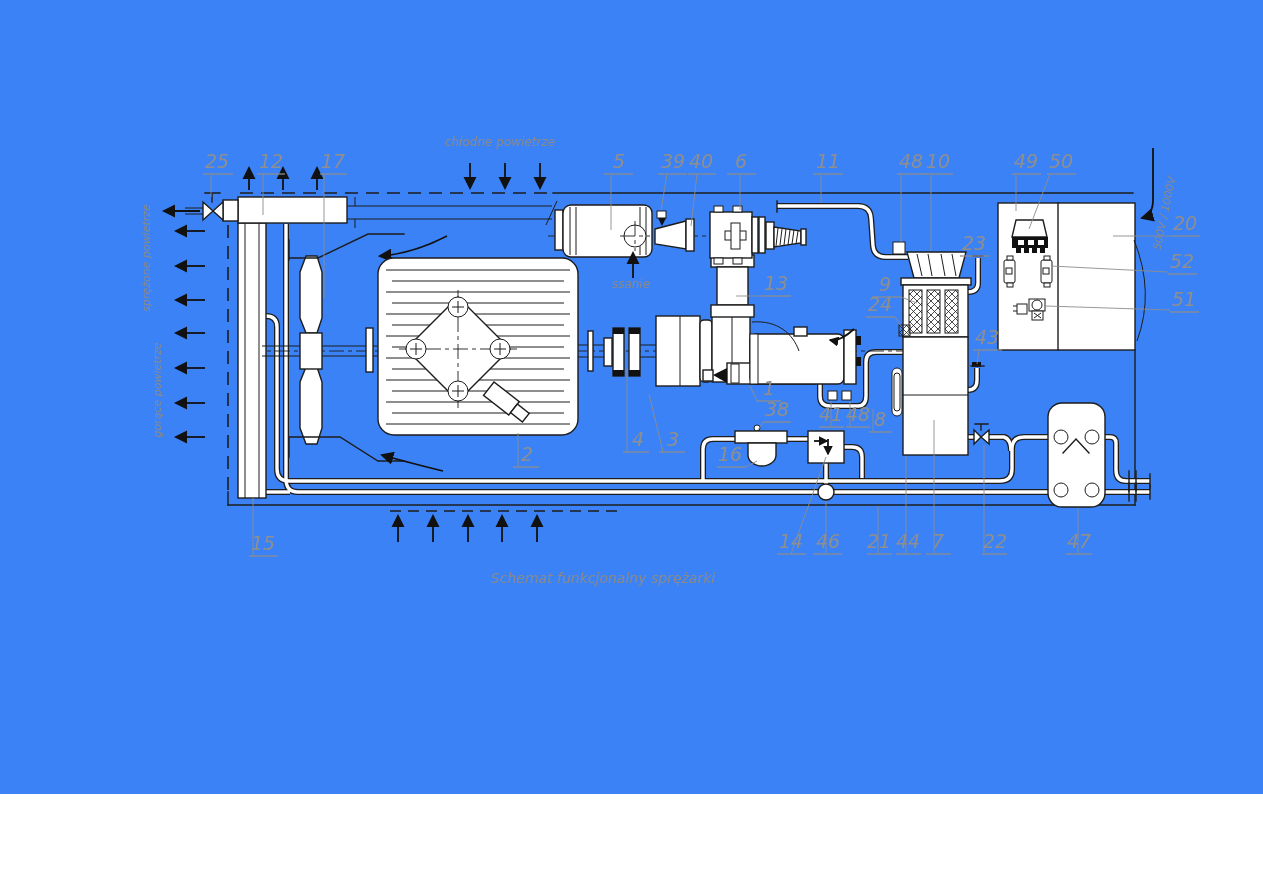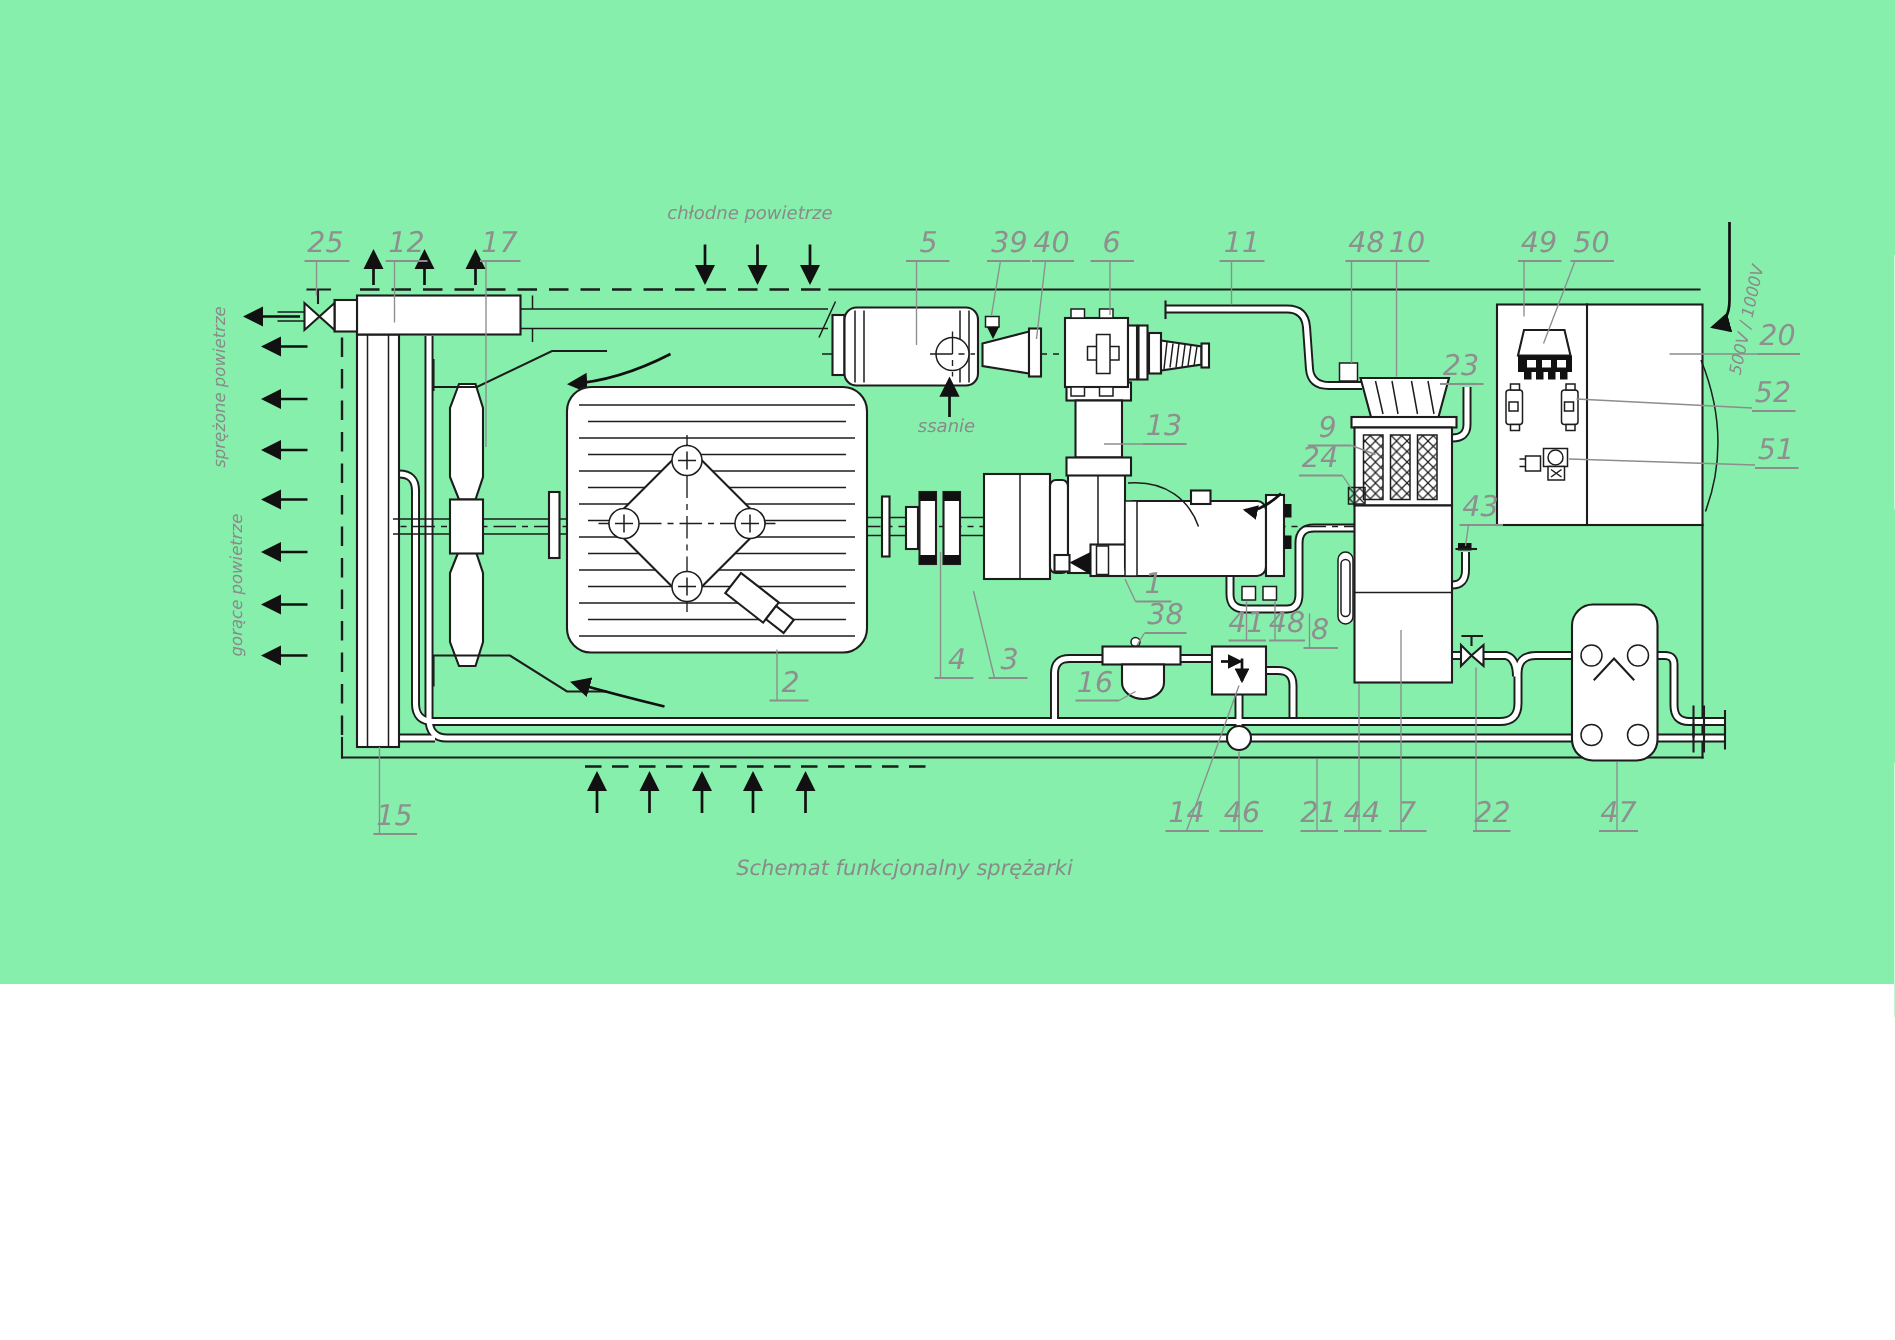--- a/index.html
+++ b/index.html
@@ -1,16 +1,16 @@
 <!DOCTYPE html>
 <html><head>
 <meta charset="utf-8">
 <style>
   html,body{margin:0;padding:0;background:#ffffff;}
-  #page{position:relative;width:1263px;height:656px;background:#86efac;overflow:hidden;}
+  #page{position:relative;width:1263px;height:794px;background:#3b82f6;overflow:hidden;}
   svg{position:absolute;top:0;left:0;}
   .ln{stroke:#1d1d1d;stroke-width:1.4;fill:none;stroke-linecap:square;}
   .tn{stroke:#1d1d1d;stroke-width:1;fill:none;}
   .wh{fill:#ffffff;stroke:#1d1d1d;stroke-width:1.4;}
   .whn{fill:#ffffff;stroke:#1d1d1d;stroke-width:1;}
   .blk{fill:#111111;stroke:none;}
   .dash{stroke:#1d1d1d;stroke-width:1.6;fill:none;stroke-dasharray:13 8;}
   .dashb{stroke:#1d1d1d;stroke-width:1.6;fill:none;stroke-dasharray:11 7;}
   .cl{stroke:#1d1d1d;stroke-width:0.9;fill:none;stroke-dasharray:15 4 4 4;}
   .po{stroke:#1d1d1d;stroke-width:6;fill:none;}

